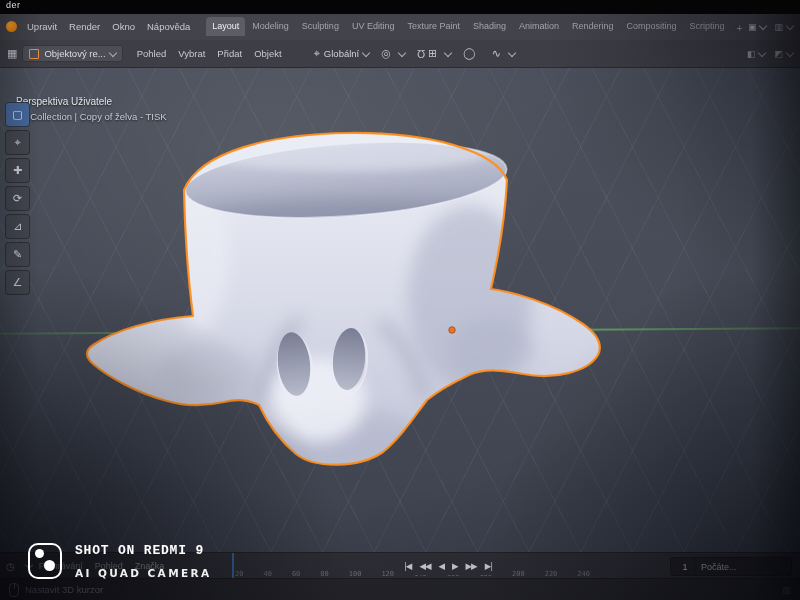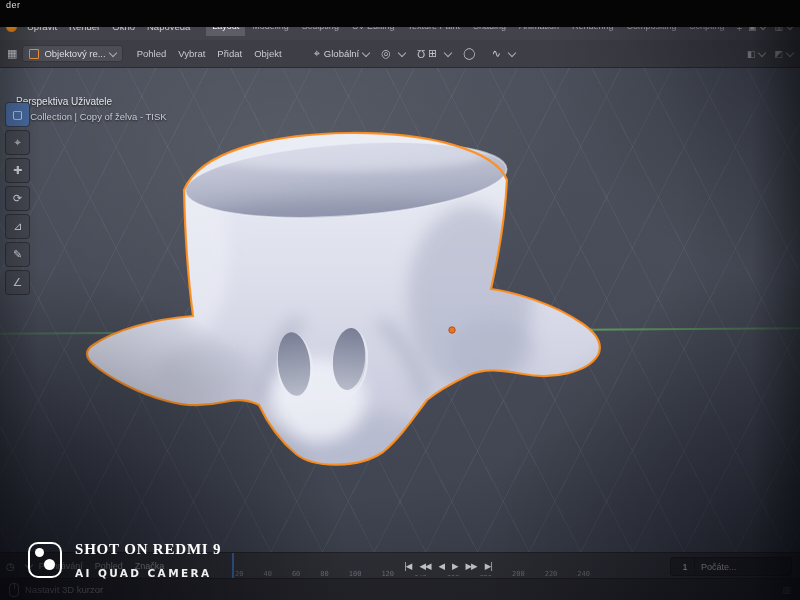--- a/index.html
+++ b/index.html
@@ -1,20 +1,20 @@
 <!DOCTYPE html>
 <html><head>
 <meta charset="utf-8">
 <style>
   html,body{margin:0;padding:0;background:#000;}
   body{width:800px;height:600px;font-family:"Liberation Sans","DejaVu Sans",sans-serif;-webkit-font-smoothing:antialiased;}
   .photo{position:relative;width:800px;height:600px;overflow:hidden;background:#06070a;}
 
   
-  .bezel-top{position:absolute;top:0;left:0;right:0;height:27px;background:#050506;z-index:40;}
+  .bezel-top{position:absolute;top:0;left:0;right:0;height:14px;background:#050506;z-index:40;}
   .title-frag{position:absolute;left:6px;top:0px;font-size:9px;color:#dcdcde;letter-spacing:.5px;}
 
   
   .screen{position:absolute;top:13px;left:0;right:0;bottom:0;background:#3c4049;overflow:hidden;}
 
   
   .topbar{position:absolute;top:0;left:0;right:0;height:27px;background:#43434b;border-bottom:1px solid #2d2d33;
           display:flex;align-items:center;padding:0 5px;white-space:nowrap;overflow:hidden;z-index:5;}
   .applogo{width:11px;height:11px;border-radius:50%;background:radial-gradient(circle at 35% 35%,#f5a623,#d96b12);margin:0 4px 0 1px;flex:0 0 auto;}
   .menu-item{font-size:9.5px;color:#c9cace;padding:3px 6px;border-radius:3px;}
@@ -78,21 +78,21 @@
   .mouse-ico{width:8px;height:12px;border:1.3px solid #8e8f96;border-radius:4px;margin-right:6px;position:relative;}
   .mouse-ico::after{content:"";position:absolute;left:50%;top:0;width:1px;height:5px;background:#8e8f96;}
   .hint{font-size:9.5px;color:#9b9ca2;}
   .sb-right{margin-left:auto;font-size:9px;color:#77787e;opacity:.8;}
 
   
   .watermark{position:absolute;left:28px;bottom:21px;display:flex;align-items:center;gap:13px;z-index:30;}
   .wm-icon{width:34px;height:36px;border:2.5px solid #fff;border-radius:10px;position:relative;flex:0 0 auto;box-sizing:border-box;}
   .wm-icon .c1{position:absolute;left:5px;top:4px;width:9px;height:9px;border-radius:50%;background:#fff;}
   .wm-icon .c2{position:absolute;left:14px;top:15px;width:11px;height:11px;border-radius:50%;background:#fff;}
-  .wm-text .w1{font-family:Liberation Serif, serif;font-weight:bold;font-size:15px;color:#ffffff;letter-spacing:.8px;}
+  .wm-text .w1{font-family:Liberation Mono, monospace;font-weight:bold;font-size:13px;color:#ffffff;letter-spacing:.8px;}
   .wm-text .w2{font-family:"DejaVu Sans",sans-serif;font-weight:bold;font-size:10.5px;color:#f0f0f0;letter-spacing:2.4px;margin-top:9px;}
 
   
   .vignette{position:absolute;inset:0;pointer-events:none;z-index:25;
     background:
       radial-gradient(circle at 2% 100%, rgba(2,2,8,.68), transparent 34%),
       radial-gradient(circle at 100% 96%, rgba(2,2,8,.42), transparent 32%),
       radial-gradient(circle at 100% 4%, rgba(2,2,8,.35), transparent 26%),
       radial-gradient(ellipse at 42% 34%, transparent 52%, rgba(5,7,15,.22) 78%, rgba(2,4,10,.52) 100%),
       linear-gradient(90deg, rgba(0,0,0,.22) 0%, transparent 5%, transparent 94%, rgba(0,0,0,.38) 100%);}

